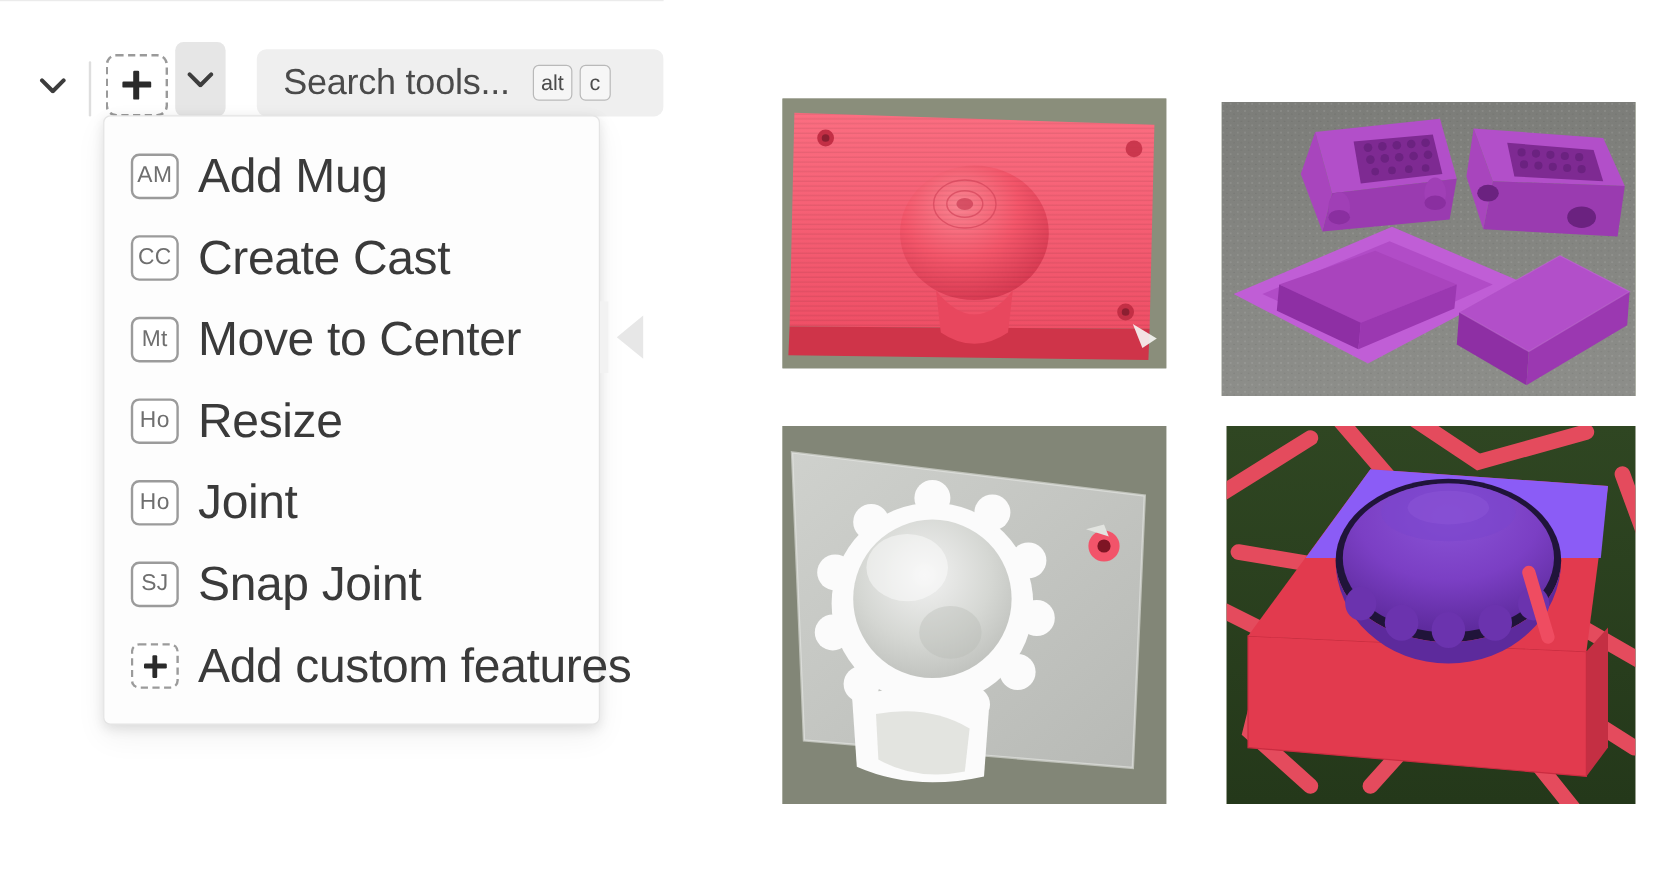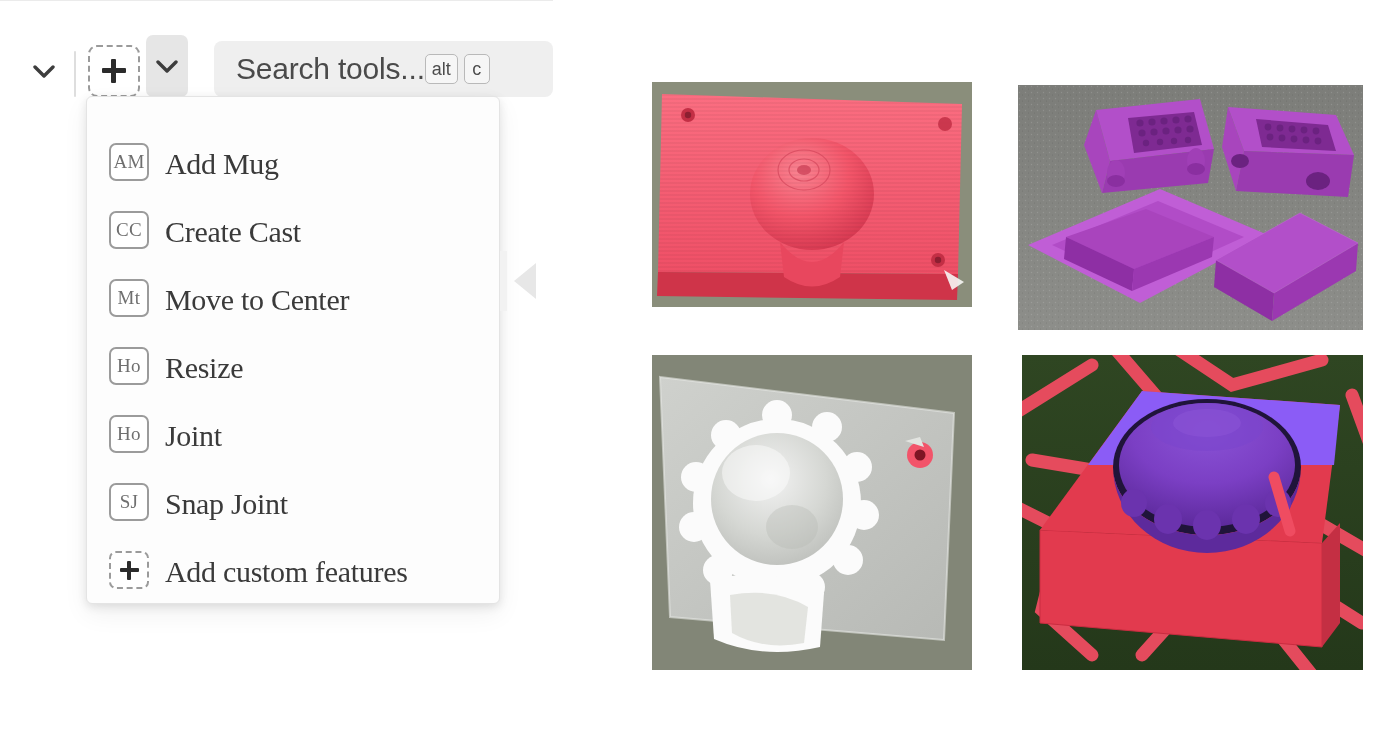--- a/index.html
+++ b/index.html
@@ -123,21 +123,21 @@
   }
   #search-placeholder {
     font-size: 30px;
     color: #4a4a4a;
     letter-spacing: -0.2px;
     white-space: nowrap;
   }
   .kbd-group {
     display: flex;
     gap: 6px;
-    margin-left: 0;
+    margin-left: 19px;
     flex: 0 0 auto;
   }
   .kbd {
     min-width: 26px;
     height: 30px;
     padding: 0 6px;
     border: 1.5px solid #b9b9b9;
     border-radius: 5px;
     background: #f6f6f6;
     color: #4c4c4c;
@@ -156,26 +156,25 @@
     width: 414px;
     background: #fdfdfd;
     border: 1px solid #e4e4e4;
     border-radius: 6px;
     box-shadow: 0 3px 10px rgba(0,0,0,0.10), 0 10px 26px rgba(0,0,0,0.06);
     padding: 16px 0 14px 0;
     box-sizing: border-box;
   }
   .menu-item {
     display: flex;
-    align-items: flex-end;
+    align-items: center;
     height: 68px;
     padding: 0 16px 0 22px;
     cursor: pointer;
     background: transparent;
-    font-family: Liberation Serif, serif;
   }
   .badge {
     flex: 0 0 auto;
     width: 40px;
     height: 38px;
     border: 2px solid #9b9b9b;
     border-radius: 7px;
     color: #6f6f6f;
     font-size: 19px;
     display: flex;
@@ -188,21 +187,21 @@
   .badge.dashed {
     border: 2.5px dashed #9b9b9b;
   }
   .badge.dashed .plus-glyph {
     width: 19px; height: 19px;
   }
   .badge.dashed .plus-glyph::before { top: 7px; width: 19px; height: 4.5px; }
   .badge.dashed .plus-glyph::after  { left: 7px; width: 4.5px; height: 19px; }
   .menu-label {
     margin-left: 16px;
-    font-size: 30px;
+    font-size: 40px;
     color: #3a3a3a;
     letter-spacing: -0.3px;
     white-space: nowrap;
   }
 
   
   #panel-collapse-handle {
     position: absolute;
     left: 500px;
     top: 250px;

